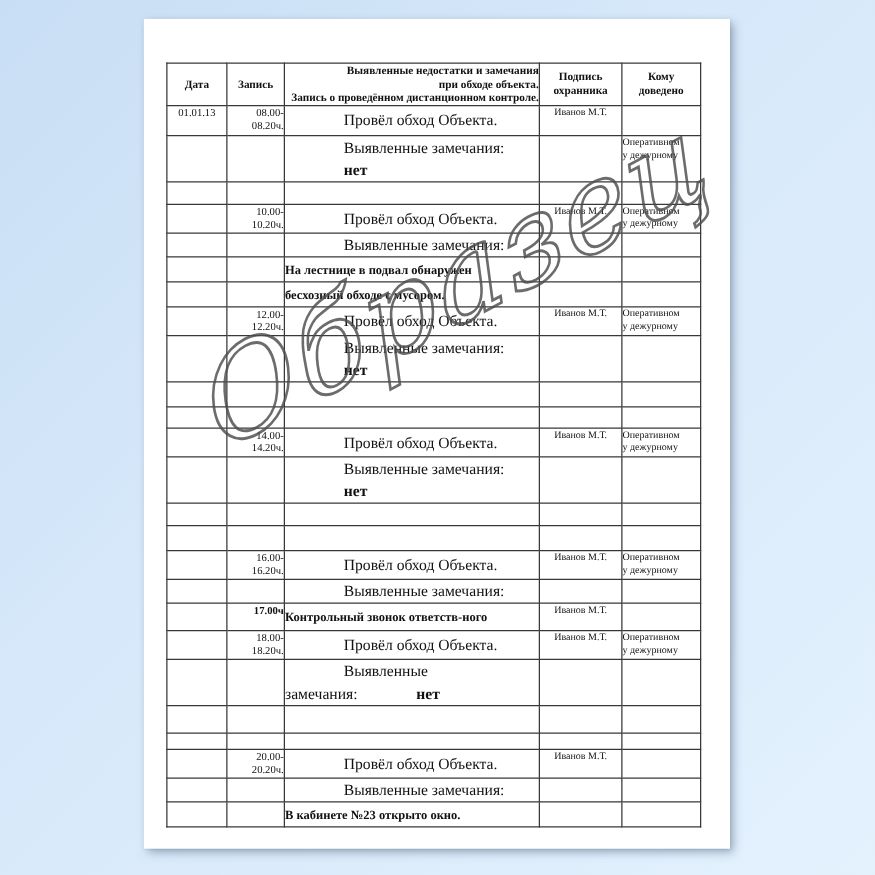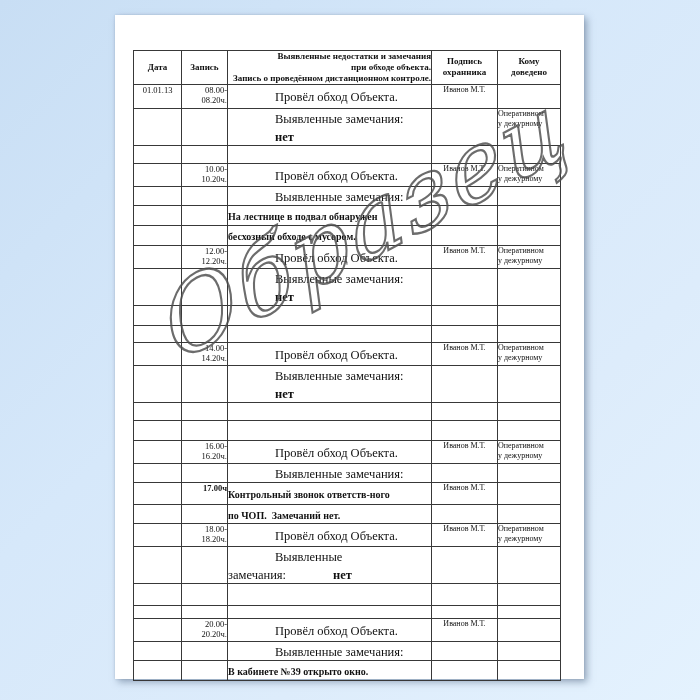--- a/index.html
+++ b/index.html
@@ -287,27 +287,20 @@
           </tr>
           <tr style="height: 22px;">
             <td class="col-date"></td>
             <td class="col-time bold">
               <div>17.00ч</div>
             </td>
             <td class="col-entry"><span class="entry-sm bold">Контрольный звонок ответств-ного</span></td>
             <td class="col-sig">Иванов М.Т.</td>
             <td class="col-rep"></td>
           </tr>
-          <tr style="height: 17px;">
-            <td class="col-date"></td>
-            <td class="col-time"></td>
-            <td class="col-entry"><span class="entry-sm bold">по ЧОП.  Замечаний нет.</span></td>
-            <td class="col-sig"></td>
-            <td class="col-rep"></td>
-          </tr>
           <tr style="height: 23px;">
             <td class="col-date"></td>
             <td class="col-time">
               <div>18.00-</div>
               <div>18.20ч.</div>
             </td>
             <td class="col-entry"><span class="entry-lg">Провёл обход Объекта.</span></td>
             <td class="col-sig">Иванов М.Т.</td>
             <td class="col-rep">
               <div>Оперативном</div>
@@ -348,21 +341,21 @@
           <tr style="height: 18px;">
             <td class="col-date"></td>
             <td class="col-time"></td>
             <td class="col-entry"><span class="entry-lg">Выявленные замечания:</span></td>
             <td class="col-sig"></td>
             <td class="col-rep"></td>
           </tr>
           <tr style="height: 20px;">
             <td class="col-date"></td>
             <td class="col-time"></td>
-            <td class="col-entry"><span class="entry-sm bold">В кабинете №39 открыто окно.</span></td>
+            <td class="col-entry"><span class="entry-sm bold">В кабинете №23 открыто окно.</span></td>
             <td class="col-sig"></td>
             <td class="col-rep"></td>
           </tr>
         </tbody>
     </table>
 
   </div>
 </div>
 
 </body></html>

